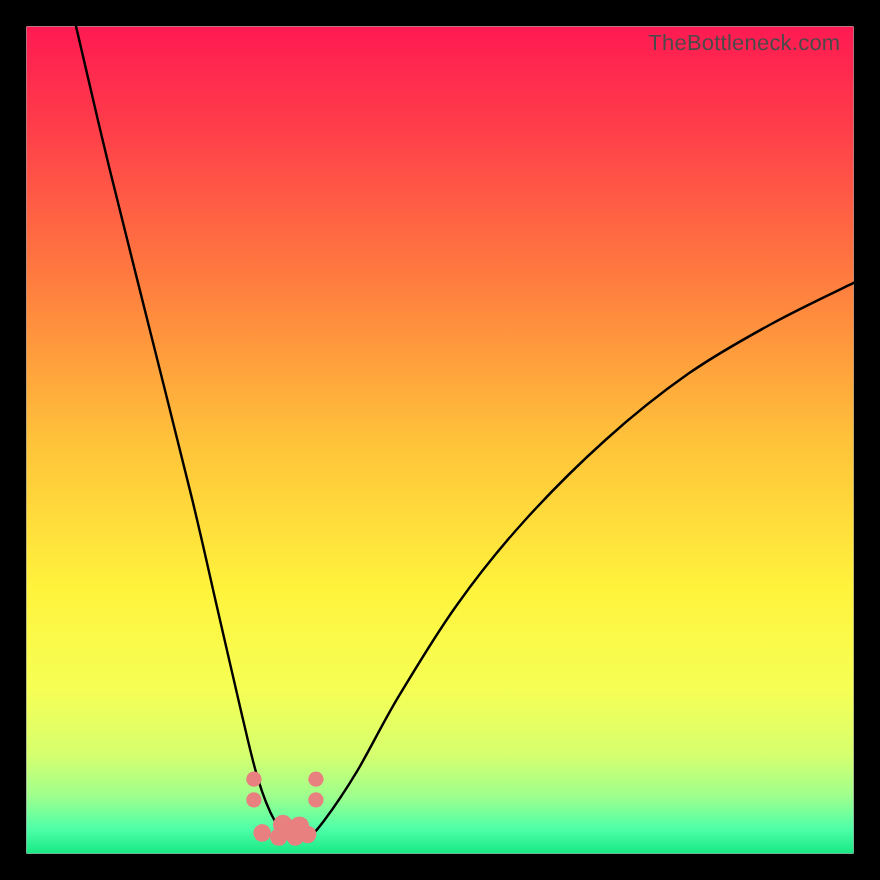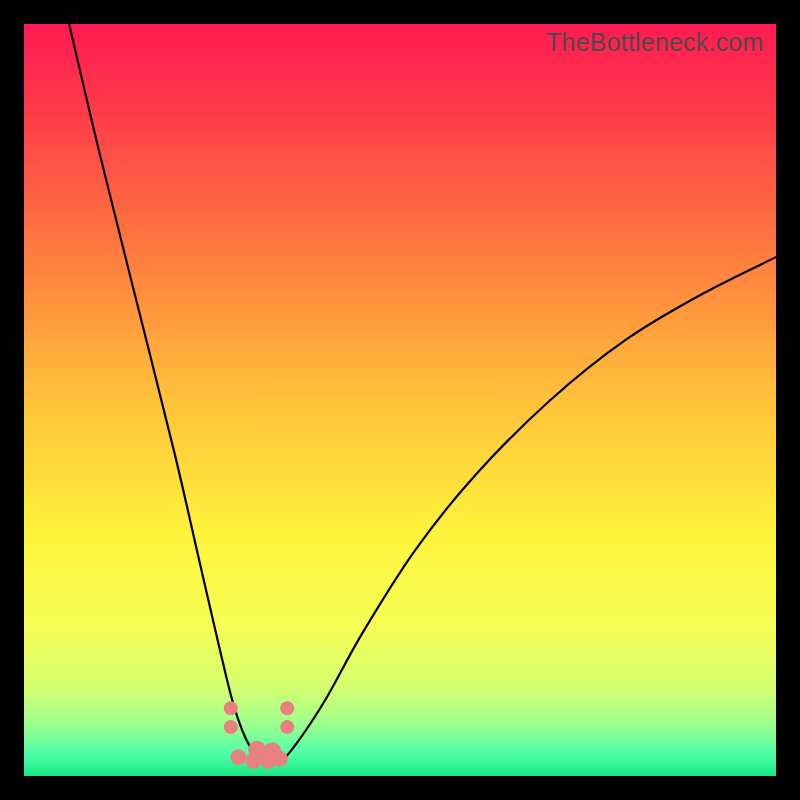--- a/index.html
+++ b/index.html
@@ -24,21 +24,21 @@
     left: 0;
     top: 0;
     width: 100%;
     height: 100%;
   }
   .watermark {
     position: absolute;
     top: 4px;
     right: 12px;
     color: #4a4a4a;
-    font-size: 25px;
+    font-size: 20px;
     font-weight: 500;
     letter-spacing: 0.2px;
     text-align: center;
   }
   svg.curve {
     position: absolute;
     left: 0;
     top: 0;
     width: 100%;
     height: 100%;

